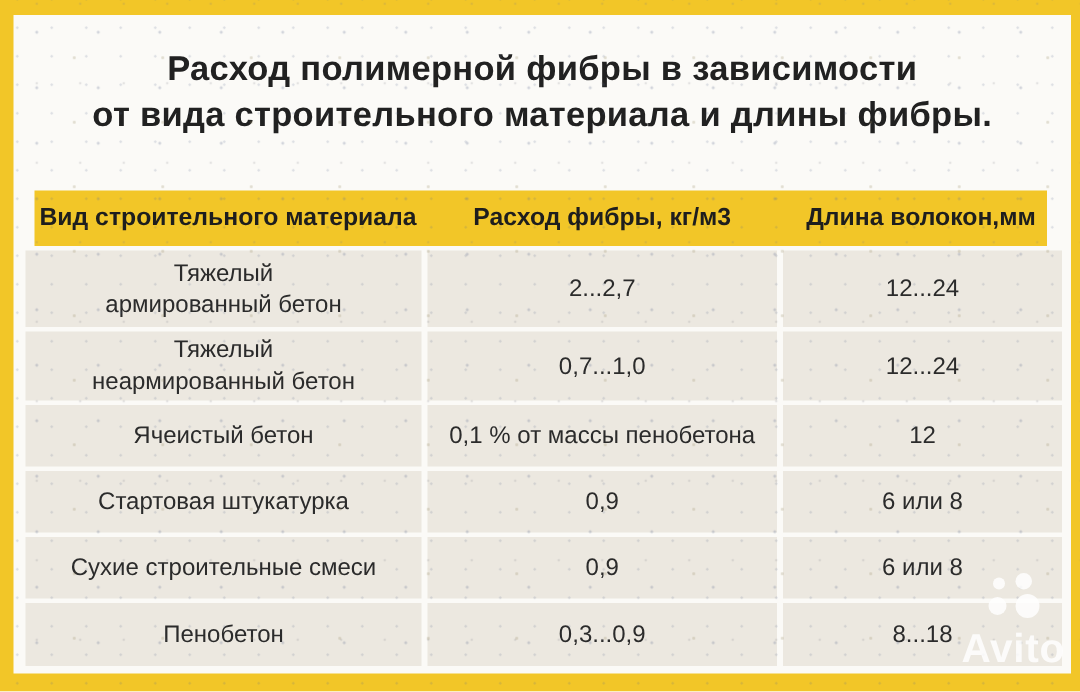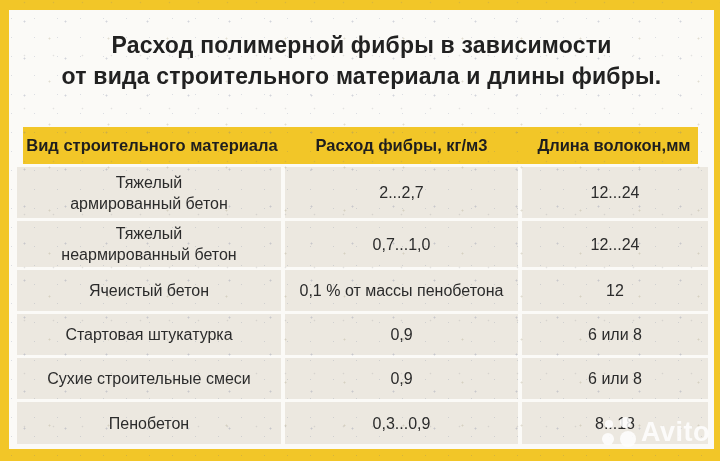--- a/index.html
+++ b/index.html
@@ -47,21 +47,21 @@
     background:#ECE8E0;display:flex;align-items:center;justify-content:center;
     text-align:center;font-size:16px;color:#2b2b2b;line-height:21px;
     white-space:pre-line;
   }
   .h51 .cell{min-height:51px;}
   .h46 .cell{min-height:46px;}
   .h41 .cell{min-height:41px;}
   .h42 .cell{min-height:42px;}
   .watermark{
     position:absolute;right:4px;bottom:2px;z-index:10;
-    display:flex;align-items:center;gap:5px;opacity:.88;
+    display:flex;align-items:center;gap:5px;opacity:.88;flex-direction:column;
   }
   .wm-logo{position:relative;width:34px;height:30px;display:inline-block;}
   .wm-logo i{position:absolute;border-radius:50%;background:rgba(255,255,255,.96);}
   .wm-c1{width:8px;height:8px;top:3px;left:3px;}
   .wm-c2{width:11px;height:11px;top:0;right:5px;}
   .wm-c3{width:12px;height:12px;bottom:2px;left:0;}
   .wm-c4{width:16px;height:16px;bottom:0;right:0;}
   .wm-text{
     font-size:27px;font-weight:700;color:rgba(255,255,255,.96);
     letter-spacing:.5px;line-height:30px;

